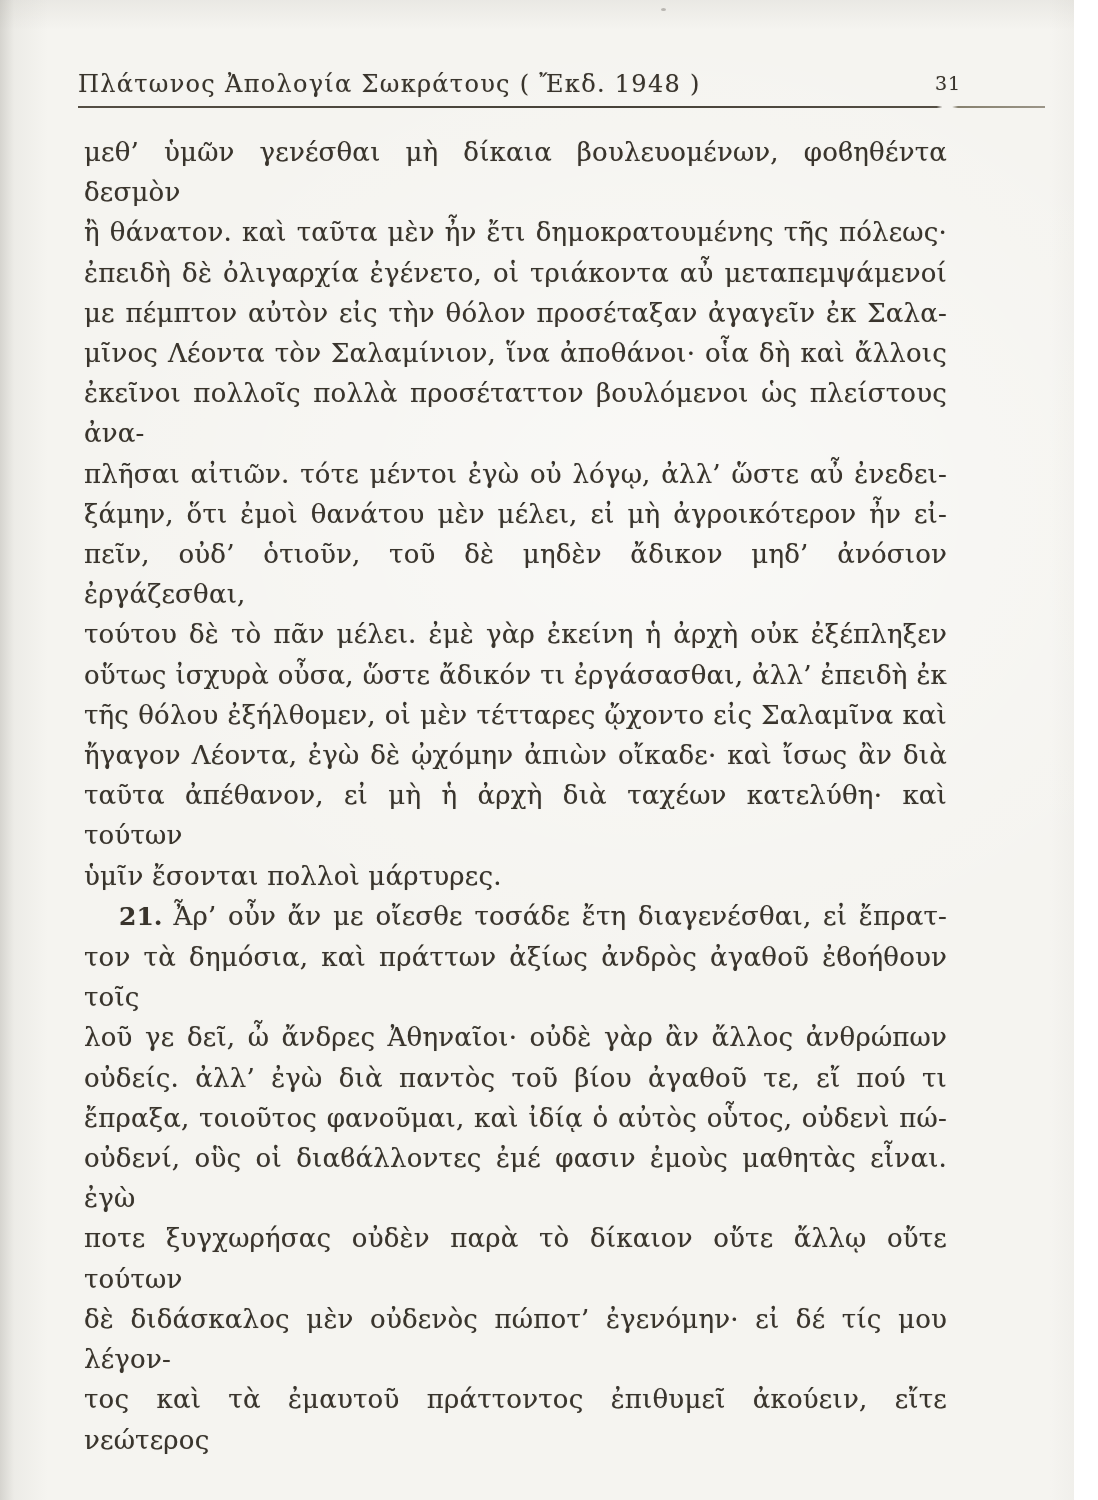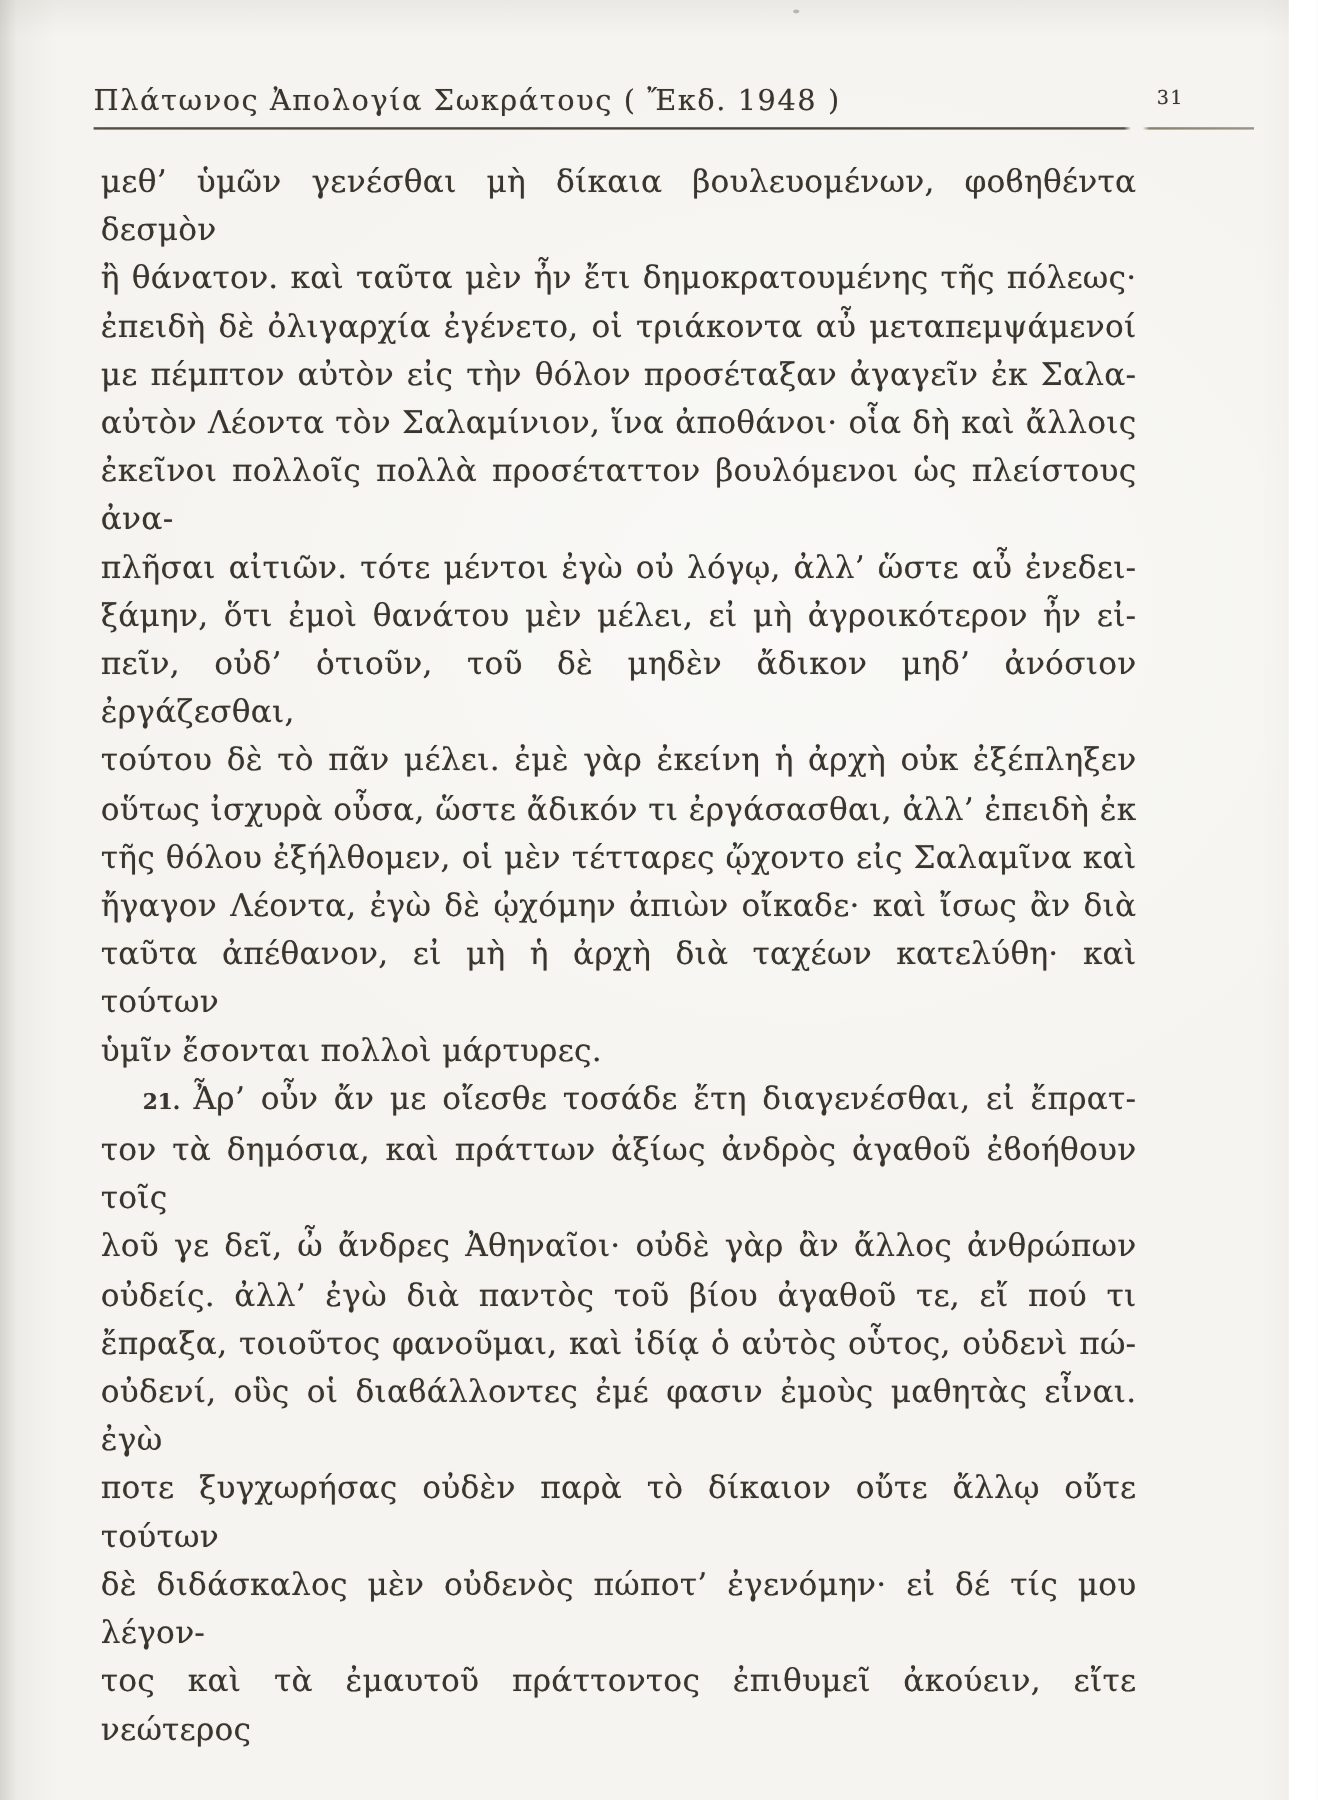--- a/index.html
+++ b/index.html
@@ -17,22 +17,22 @@
     color:var(--ink,#39342c);
   }
   .header-title{
     position:absolute;left:78px;top:70px;
     font-size:24px;letter-spacing:1.3px;
     color:var(--ink,#39342c);
     text-shadow:0 0 0.8px rgba(57,52,44,0.4);
     white-space:nowrap;
   }
   .page-number{
-    position:absolute;left:964px;top:72px;
-    font-size:16px;letter-spacing:1px;
+    position:absolute;left:935px;top:72px;
+    font-size:19px;letter-spacing:1px;
     text-shadow:0 0 0.8px rgba(57,52,44,0.4);
   }
   .rule{
     position:absolute;left:78px;top:106px;width:967px;height:2px;
     background:linear-gradient(90deg,
       #544e44 0%, #474239 55%, #544e44 88.8%,
       rgba(0,0,0,0) 89.4%, rgba(0,0,0,0) 90.4%,
       #87816f 91%, #9b9588 100%);
   }
   .speck{
@@ -43,38 +43,38 @@
     position:absolute;left:84px;top:132px;width:863px;
   }
   .line{
     font-size:26px;line-height:40.2px;
     text-align:justify;text-align-last:justify;text-justify:inter-word;
     letter-spacing:0.2px;
     text-shadow:0 0 0.7px rgba(56,51,44,0.45);
   }
   .line.par-end{text-align-last:left;}
   .line.indent{padding-left:35px;}
-  .secnum{font-weight:bold;font-size:18px;padding-right:11px;letter-spacing:0;}
+  .secnum{font-weight:bold;font-size:25px;padding-right:11px;letter-spacing:0;}
 </style>
 </head>
 <body>
 
 <div class="page">
   <div>
     <div class="header-title">Πλάτωνος Ἀπολογία Σωκράτους ( Ἔκδ. 1948 )</div>
     <div class="page-number">31</div>
   </div>
   <div class="rule"></div>
   <div class="speck"></div>
   <div class="body-text">
       <div class="line"><span class="line-text">μεθ’ ὑμῶν γενέσθαι μὴ δίκαια βουλευομένων, φοϐηθέντα δεσμὸν</span></div>
       <div class="line"><span class="line-text">ἢ θάνατον. καὶ ταῦτα μὲν ἦν ἔτι δημοκρατουμένης τῆς πόλεως·</span></div>
       <div class="line"><span class="line-text">ἐπειδὴ δὲ ὀλιγαρχία ἐγένετο, οἱ τριάκοντα αὖ μεταπεμψάμενοί</span></div>
       <div class="line"><span class="line-text">με πέμπτον αὐτὸν εἰς τὴν θόλον προσέταξαν ἀγαγεῖν ἐκ Σαλα-</span></div>
-      <div class="line"><span class="line-text">αὐτὸν Λέοντα τὸν Σαλαμίνιον, ἵνα ἀποθάνοι· οἷα δὴ καὶ ἄλλοις</span></div>
+      <div class="line"><span class="line-text">μῖνος Λέοντα τὸν Σαλαμίνιον, ἵνα ἀποθάνοι· οἷα δὴ καὶ ἄλλοις</span></div>
       <div class="line"><span class="line-text">ἐκεῖνοι πολλοῖς πολλὰ προσέταττον βουλόμενοι ὡς πλείστους ἀνα-</span></div>
       <div class="line"><span class="line-text">πλῆσαι αἰτιῶν. τότε μέντοι ἐγὼ οὐ λόγῳ, ἀλλ’ ὥστε αὖ ἐνεδει-</span></div>
       <div class="line"><span class="line-text">ξάμην, ὅτι ἐμοὶ θανάτου μὲν μέλει, εἰ μὴ ἀγροικότερον ἦν εἰ-</span></div>
       <div class="line"><span class="line-text">πεῖν, οὐδ’ ὁτιοῦν, τοῦ δὲ μηδὲν ἄδικον μηδ’ ἀνόσιον ἐργάζεσθαι,</span></div>
       <div class="line"><span class="line-text">τούτου δὲ τὸ πᾶν μέλει. ἐμὲ γὰρ ἐκείνη ἡ ἀρχὴ οὐκ ἐξέπληξεν</span></div>
       <div class="line"><span class="line-text">οὕτως ἰσχυρὰ οὖσα, ὥστε ἄδικόν τι ἐργάσασθαι, ἀλλ’ ἐπειδὴ ἐκ</span></div>
       <div class="line"><span class="line-text">τῆς θόλου ἐξήλθομεν, οἱ μὲν τέτταρες ᾤχοντο εἰς Σαλαμῖνα καὶ</span></div>
       <div class="line"><span class="line-text">ἤγαγον Λέοντα, ἐγὼ δὲ ᾠχόμην ἀπιὼν οἴκαδε· καὶ ἴσως ἂν διὰ</span></div>
       <div class="line"><span class="line-text">ταῦτα ἀπέθανον, εἰ μὴ ἡ ἀρχὴ διὰ ταχέων κατελύθη· καὶ τούτων</span></div>
       <div class="line par-end"><span class="line-text">ὑμῖν ἔσονται πολλοὶ μάρτυρες.</span></div>

